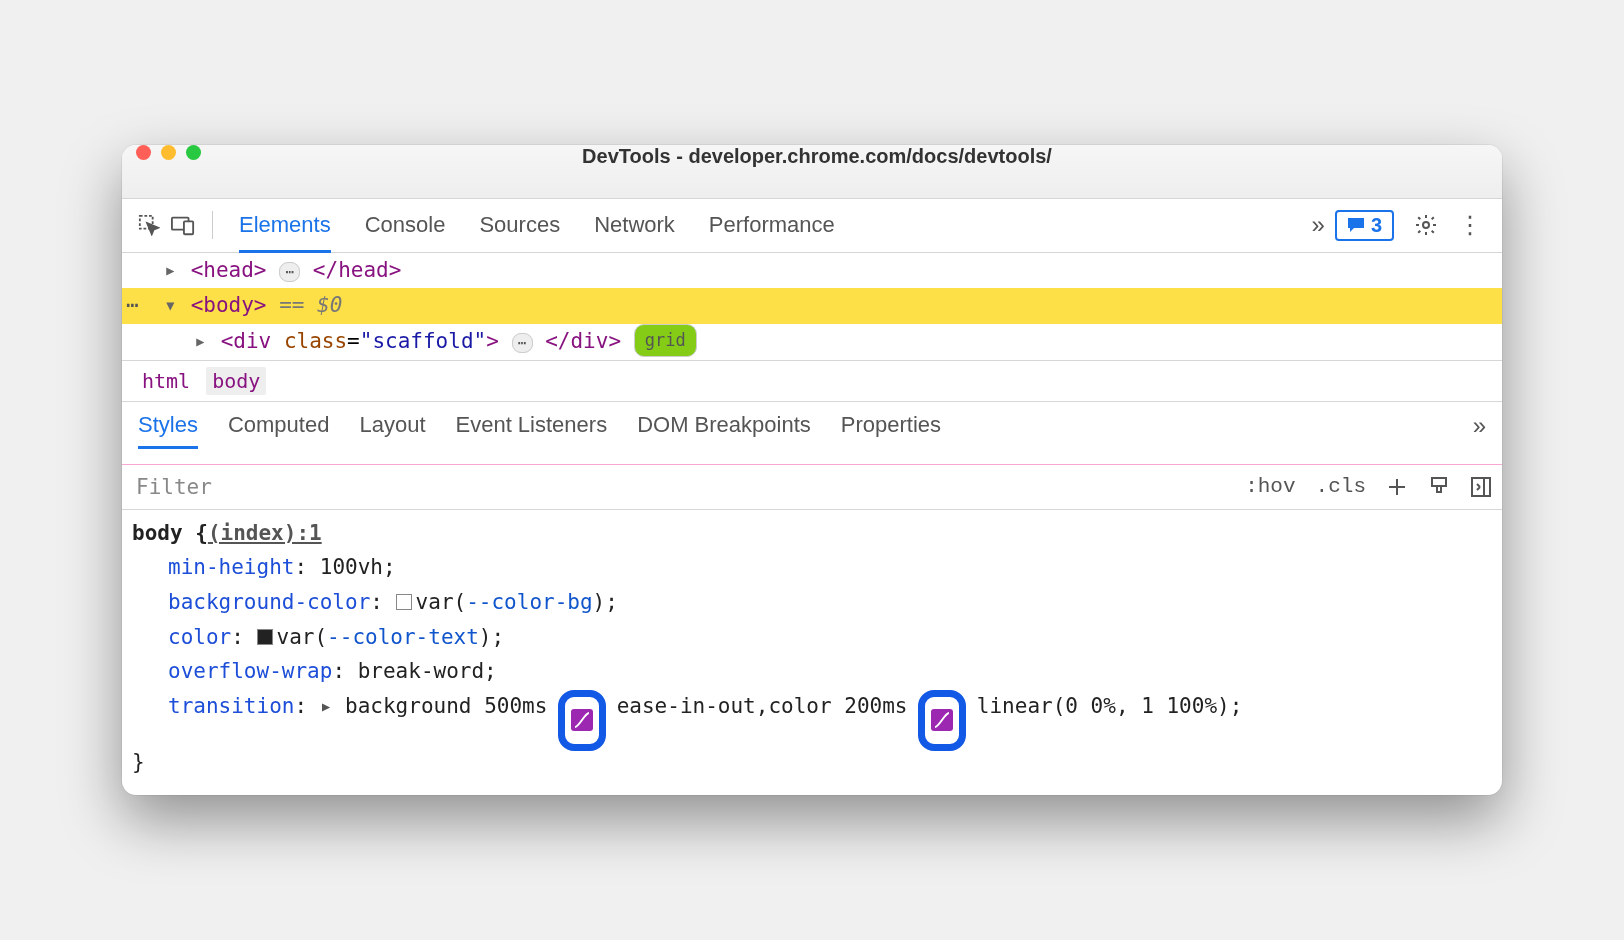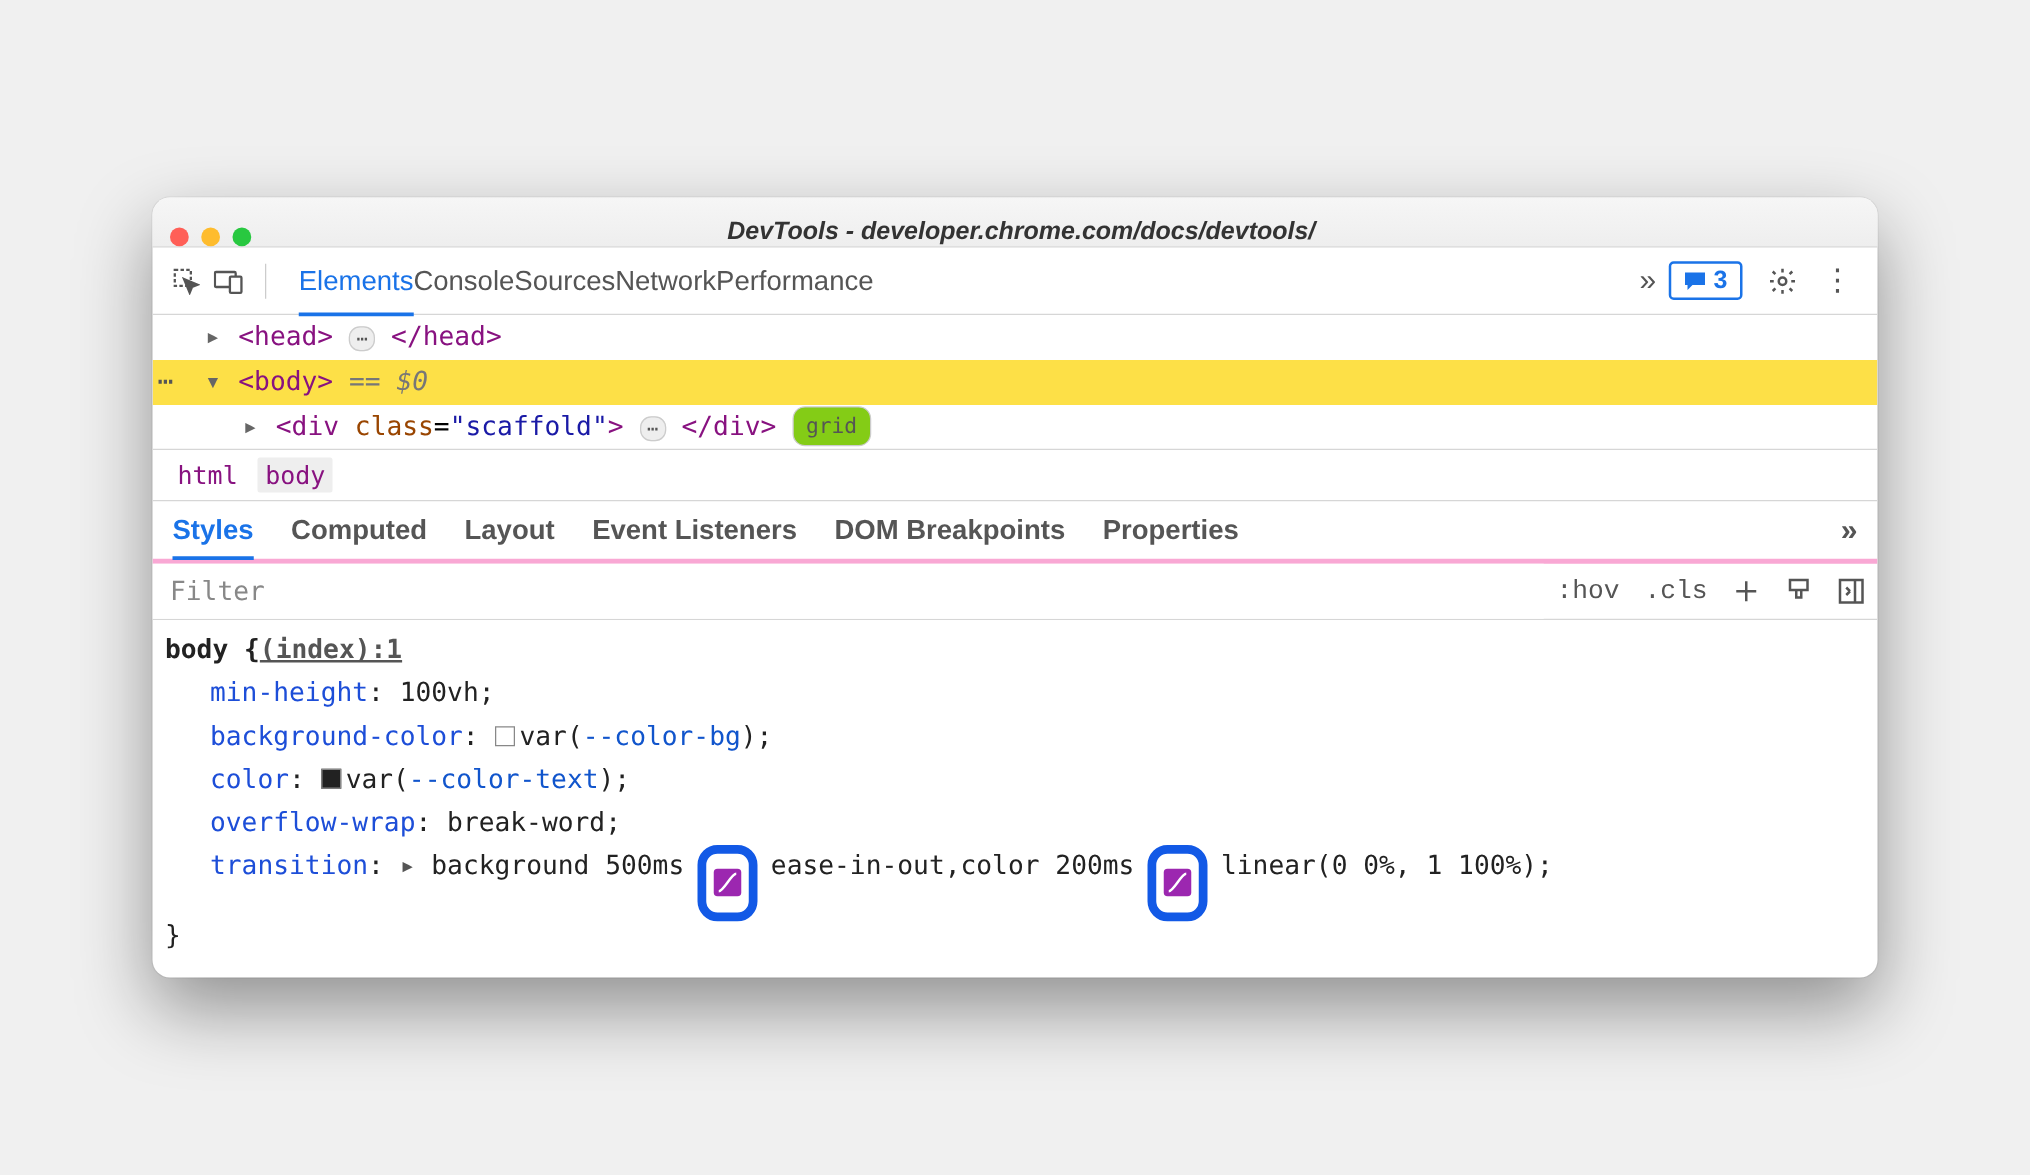--- a/index.html
+++ b/index.html
@@ -13,48 +13,47 @@
     height: 940px;
   }
   .window {
     width: 1380px;
     background: #fff;
     border-radius: 14px;
     overflow: hidden;
     box-shadow: 0 25px 60px rgba(0,0,0,0.4), 0 0 0 1px rgba(0,0,0,0.05);
   }
   .titlebar {
-    height: 40px;
+    height: 54px;
     background: linear-gradient(#f6f6f6,#eeeeee);
     border-bottom: 1px solid #d6d6d6;
     display: flex;
-    align-items: flex-end;
+    align-items: flex-start;
     padding: 0 14px;
-    font-style: italic;
   }
   .traffic { display: flex; gap: 10px; }
   .dot { width: 15px; height: 15px; border-radius: 50%; }
   .dot.red { background:#ff5f57; }
   .dot.yellow { background:#febc2e; }
   .dot.green { background:#28c840; }
   .title { flex:1; text-align:center; font-size:20px; font-weight:600; color:#333; }
   .spacer-right { width:55px; }
 
   .toolbar {
     height: 54px;
     border-bottom: 1px solid #d6d6d6;
     display: flex;
     align-items: center;
     padding: 0 10px;
     font-size: 22px;
     color: #555;
   }
   .tb-icon { width: 34px; height: 34px; display:flex; align-items:center; justify-content:center; cursor:pointer; color:#555; }
   .tb-sep { width:1px; height:28px; background:#ccc; margin:0 12px; }
-  .tabs { display:flex; padding-left:14px; flex:1;text-align:right; }
+  .tabs { display:flex; gap: 34px; padding-left:14px; flex:1;text-align:right; }
   .tab { cursor:pointer; color:#555; position:relative; padding: 8px 0; }
   .tab.active { color:#1a73e8; }
   .tab.active::after { content:""; position:absolute; height:3px; background:#1a73e8; bottom:-7px; left:0; right:0; }
   .chevmore { font-size:24px; color:#555; margin: 0 10px; cursor:pointer; }
   .badge {
     display:flex; align-items:center; gap:6px;
     border:2px solid #1a73e8; border-radius:4px;
     padding:2px 10px; color:#1a73e8; font-weight:600; font-size:20px;
     margin-right:10px; cursor:pointer;
   }
@@ -82,22 +81,22 @@
     border-bottom:1px solid #d6d6d6;
     padding: 6px 14px;
     font-family: Menlo, Consolas, monospace;
     font-size: 20px;
     display:flex; gap:10px;
   }
   .crumb { color:#881280; cursor:pointer; padding:2px 6px; }
   .crumb.active { background:#eee; border-radius:2px; }
 
   .subtabs {
-    display:flex; gap:30px; padding: 10px 16px 0 16px;
-    font-size:22px; border-bottom:4px solid #f9a8d4; color:#555;font-weight:bold;
+    display:flex; gap:30px; padding: 10px 16px 16px 16px;
+    font-size:22px; border-bottom:1px solid #f9a8d4; color:#555;
   }
   .subtab { cursor:pointer; padding-bottom:10px; position:relative; }
   .subtab.active { color:#1a73e8; }
   .subtab.active::after { content:""; position:absolute; height:3px; background:#1a73e8; bottom:-1px; left:0; right:0; }
   .subchev { color:#555; font-size:24px; cursor:pointer; }
 
   .filterbar {
     display:flex; align-items:center; border-bottom:1px solid #d6d6d6;
     font-family: Menlo, Consolas, monospace; font-size:21px;
   }

